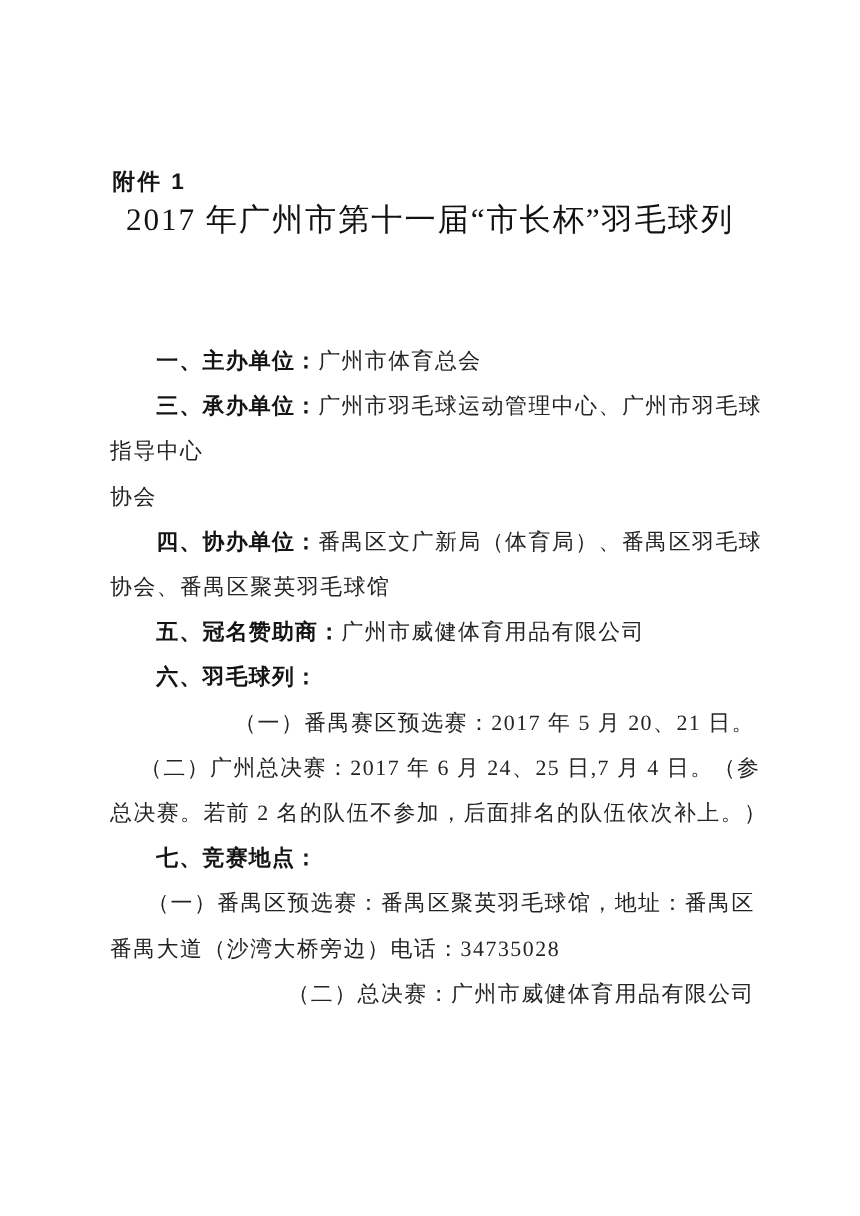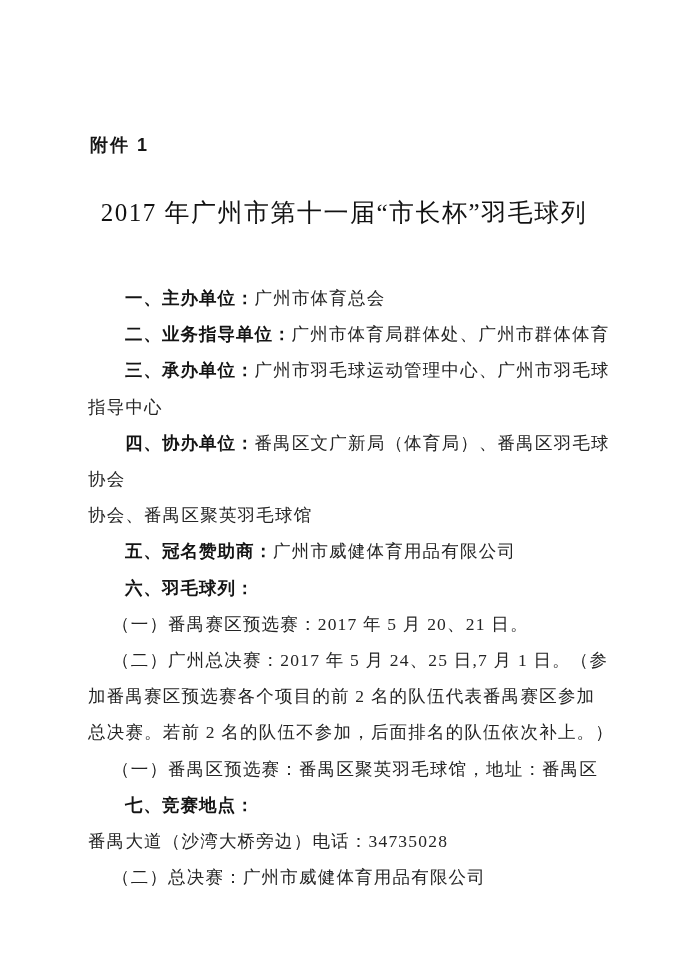--- a/index.html
+++ b/index.html
@@ -33,37 +33,36 @@
     left: 48px;
     right: 48px;
     top: 158px;
     text-align: center;
     font-family: "Liberation Serif", serif;
     font-size: 25px;
     line-height: 38px;
     font-weight: 500;
     letter-spacing: 1.5px;
     color: #121212;
-    margin-top: 36px;
   }
   .content {
     position: absolute;
     left: 88px;
-    top: 280px;
+    top: 270px;
     width: 516px;
     font-size: 17.5px;
     line-height: 36.2px;
     letter-spacing: 1.2px;
     color: #222222;
   }
   .line {
     white-space: nowrap;
   }
   .line.indent-head { padding-left: 37px; }
-  .line.indent-sub  { padding-left: 24px; }
+  .line.indent-sub  { padding-left: 24px; text-align: right; }
   .line .label {
     font-family: "Liberation Sans", sans-serif;
     font-weight: bold;
     color: #141414;
     letter-spacing: 1px;
   }
   .line .text {
     font-family: "Liberation Serif", serif;
     color: #242424;
   }
@@ -75,46 +74,44 @@
 
   <div class="attachment">附件 1</div>
 
   <div class="doc-title">
     <div>2017 年广州市第十一届“市长杯”羽毛球列</div>
   </div>
 
   <div class="content">
   <div class="line indent-head"><span class="label">一、主办单位：</span><span class="text">广州市体育总会</span></div>
 
-  <div class="line indent-head"><span class="label">二、业务指导单位：</span><span class="text">广州市体育局群体处、广州市群体体育</span></div>
 
   <div class="line indent-head"><span class="label">三、承办单位：</span><span class="text">广州市羽毛球运动管理中心、广州市羽毛球</span></div>
 
   <div class="line"><span class="label"></span><span class="text">指导中心</span></div>
 
+  <div class="line"><span class="label"></span><span class="text">协会</span></div>
+
   <div class="line indent-head"><span class="label">四、协办单位：</span><span class="text">番禺区文广新局（体育局）、番禺区羽毛球</span></div>
-
-  <div class="line"><span class="label"></span><span class="text">协会</span></div>
 
   <div class="line"><span class="label"></span><span class="text">协会、番禺区聚英羽毛球馆</span></div>
 
   <div class="line indent-head"><span class="label">五、冠名赞助商：</span><span class="text">广州市威健体育用品有限公司</span></div>
 
   <div class="line indent-head"><span class="label">六、羽毛球列：</span><span class="text"></span></div>
 
   <div class="line indent-sub"><span class="label"></span><span class="text">（一）番禺赛区预选赛：2017 年 5 月 20、21 日。</span></div>
 
-  <div class="line indent-sub"><span class="label"></span><span class="text">（二）广州总决赛：2017 年 5 月 24、25 日,7 月 1 日。（参</span></div>
+  <div class="line indent-sub"><span class="label"></span><span class="text">（二）广州总决赛：2017 年 6 月 24、25 日,7 月 4 日。（参</span></div>
 
-  <div class="line"><span class="label"></span><span class="text">加番禺赛区预选赛各个项目的前 2 名的队伍代表番禺赛区参加</span></div>
 
   <div class="line"><span class="label"></span><span class="text">总决赛。若前 2 名的队伍不参加，后面排名的队伍依次补上。）</span></div>
 
+  <div class="line indent-head"><span class="label">七、竞赛地点：</span><span class="text"></span></div>
+
   <div class="line indent-sub"><span class="label"></span><span class="text">（一）番禺区预选赛：番禺区聚英羽毛球馆，地址：番禺区</span></div>
-
-  <div class="line indent-head"><span class="label">七、竞赛地点：</span><span class="text"></span></div>
 
   <div class="line"><span class="label"></span><span class="text">番禺大道（沙湾大桥旁边）电话：34735028</span></div>
 
   <div class="line indent-sub"><span class="label"></span><span class="text">（二）总决赛：广州市威健体育用品有限公司</span></div>
 </div>
 
 </div>
 
 </body></html>

